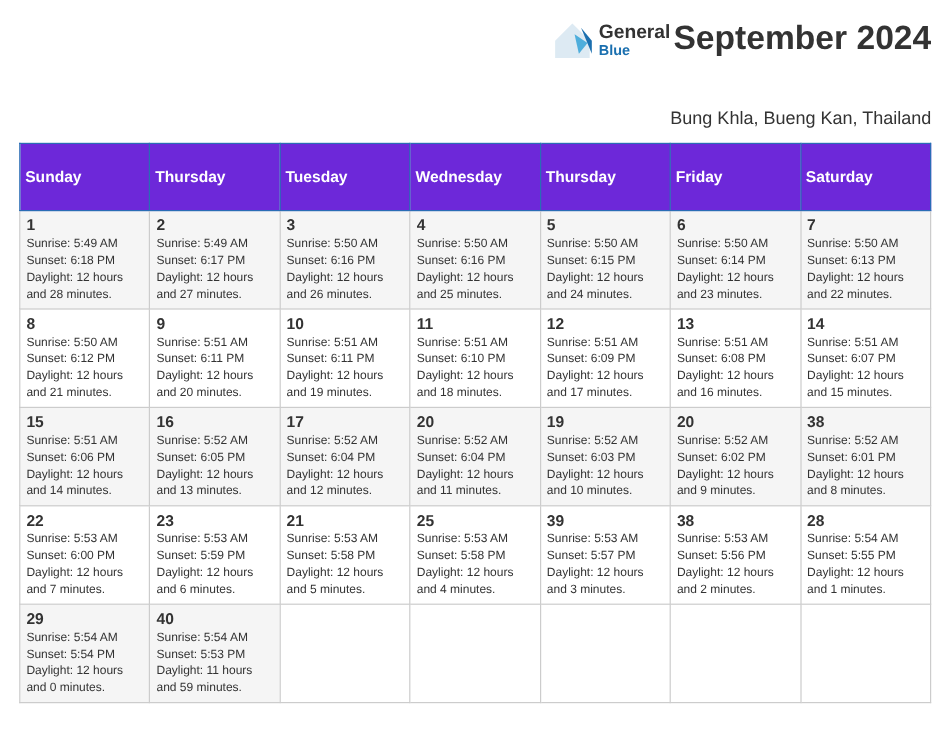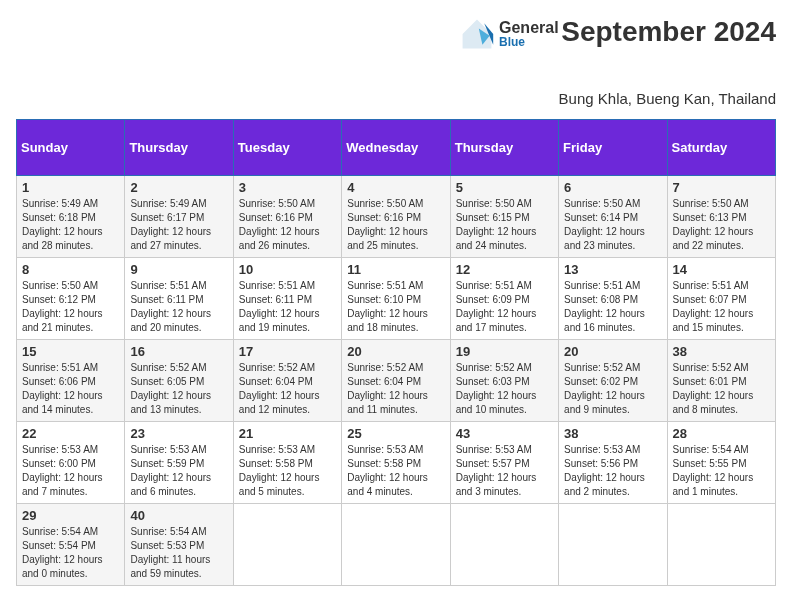--- a/index.html
+++ b/index.html
@@ -153,21 +153,21 @@
         <td><span class="day-num">20</span><span class="day-info">Sunrise: 5:52 AM<br>Sunset: 6:04 PM<br>Daylight: 12 hours<br>and 11 minutes.</span></td>
         <td><span class="day-num">19</span><span class="day-info">Sunrise: 5:52 AM<br>Sunset: 6:03 PM<br>Daylight: 12 hours<br>and 10 minutes.</span></td>
         <td><span class="day-num">20</span><span class="day-info">Sunrise: 5:52 AM<br>Sunset: 6:02 PM<br>Daylight: 12 hours<br>and 9 minutes.</span></td>
         <td><span class="day-num">38</span><span class="day-info">Sunrise: 5:52 AM<br>Sunset: 6:01 PM<br>Daylight: 12 hours<br>and 8 minutes.</span></td>
       </tr>
       <tr>
         <td><span class="day-num">22</span><span class="day-info">Sunrise: 5:53 AM<br>Sunset: 6:00 PM<br>Daylight: 12 hours<br>and 7 minutes.</span></td>
         <td><span class="day-num">23</span><span class="day-info">Sunrise: 5:53 AM<br>Sunset: 5:59 PM<br>Daylight: 12 hours<br>and 6 minutes.</span></td>
         <td><span class="day-num">21</span><span class="day-info">Sunrise: 5:53 AM<br>Sunset: 5:58 PM<br>Daylight: 12 hours<br>and 5 minutes.</span></td>
         <td><span class="day-num">25</span><span class="day-info">Sunrise: 5:53 AM<br>Sunset: 5:58 PM<br>Daylight: 12 hours<br>and 4 minutes.</span></td>
-        <td><span class="day-num">43</span><span class="day-info">Sunrise: 5:53 AM<br>Sunset: 5:57 PM<br>Daylight: 12 hours<br>and 3 minutes.</span></td>
+        <td><span class="day-num">39</span><span class="day-info">Sunrise: 5:53 AM<br>Sunset: 5:57 PM<br>Daylight: 12 hours<br>and 3 minutes.</span></td>
         <td><span class="day-num">38</span><span class="day-info">Sunrise: 5:53 AM<br>Sunset: 5:56 PM<br>Daylight: 12 hours<br>and 2 minutes.</span></td>
         <td><span class="day-num">28</span><span class="day-info">Sunrise: 5:54 AM<br>Sunset: 5:55 PM<br>Daylight: 12 hours<br>and 1 minutes.</span></td>
       </tr>
       <tr>
         <td><span class="day-num">29</span><span class="day-info">Sunrise: 5:54 AM<br>Sunset: 5:54 PM<br>Daylight: 12 hours<br>and 0 minutes.</span></td>
         <td><span class="day-num">40</span><span class="day-info">Sunrise: 5:54 AM<br>Sunset: 5:53 PM<br>Daylight: 11 hours<br>and 59 minutes.</span></td>
         <td class="empty"></td>
         <td class="empty"></td>
         <td class="empty"></td>
         <td class="empty"></td>

